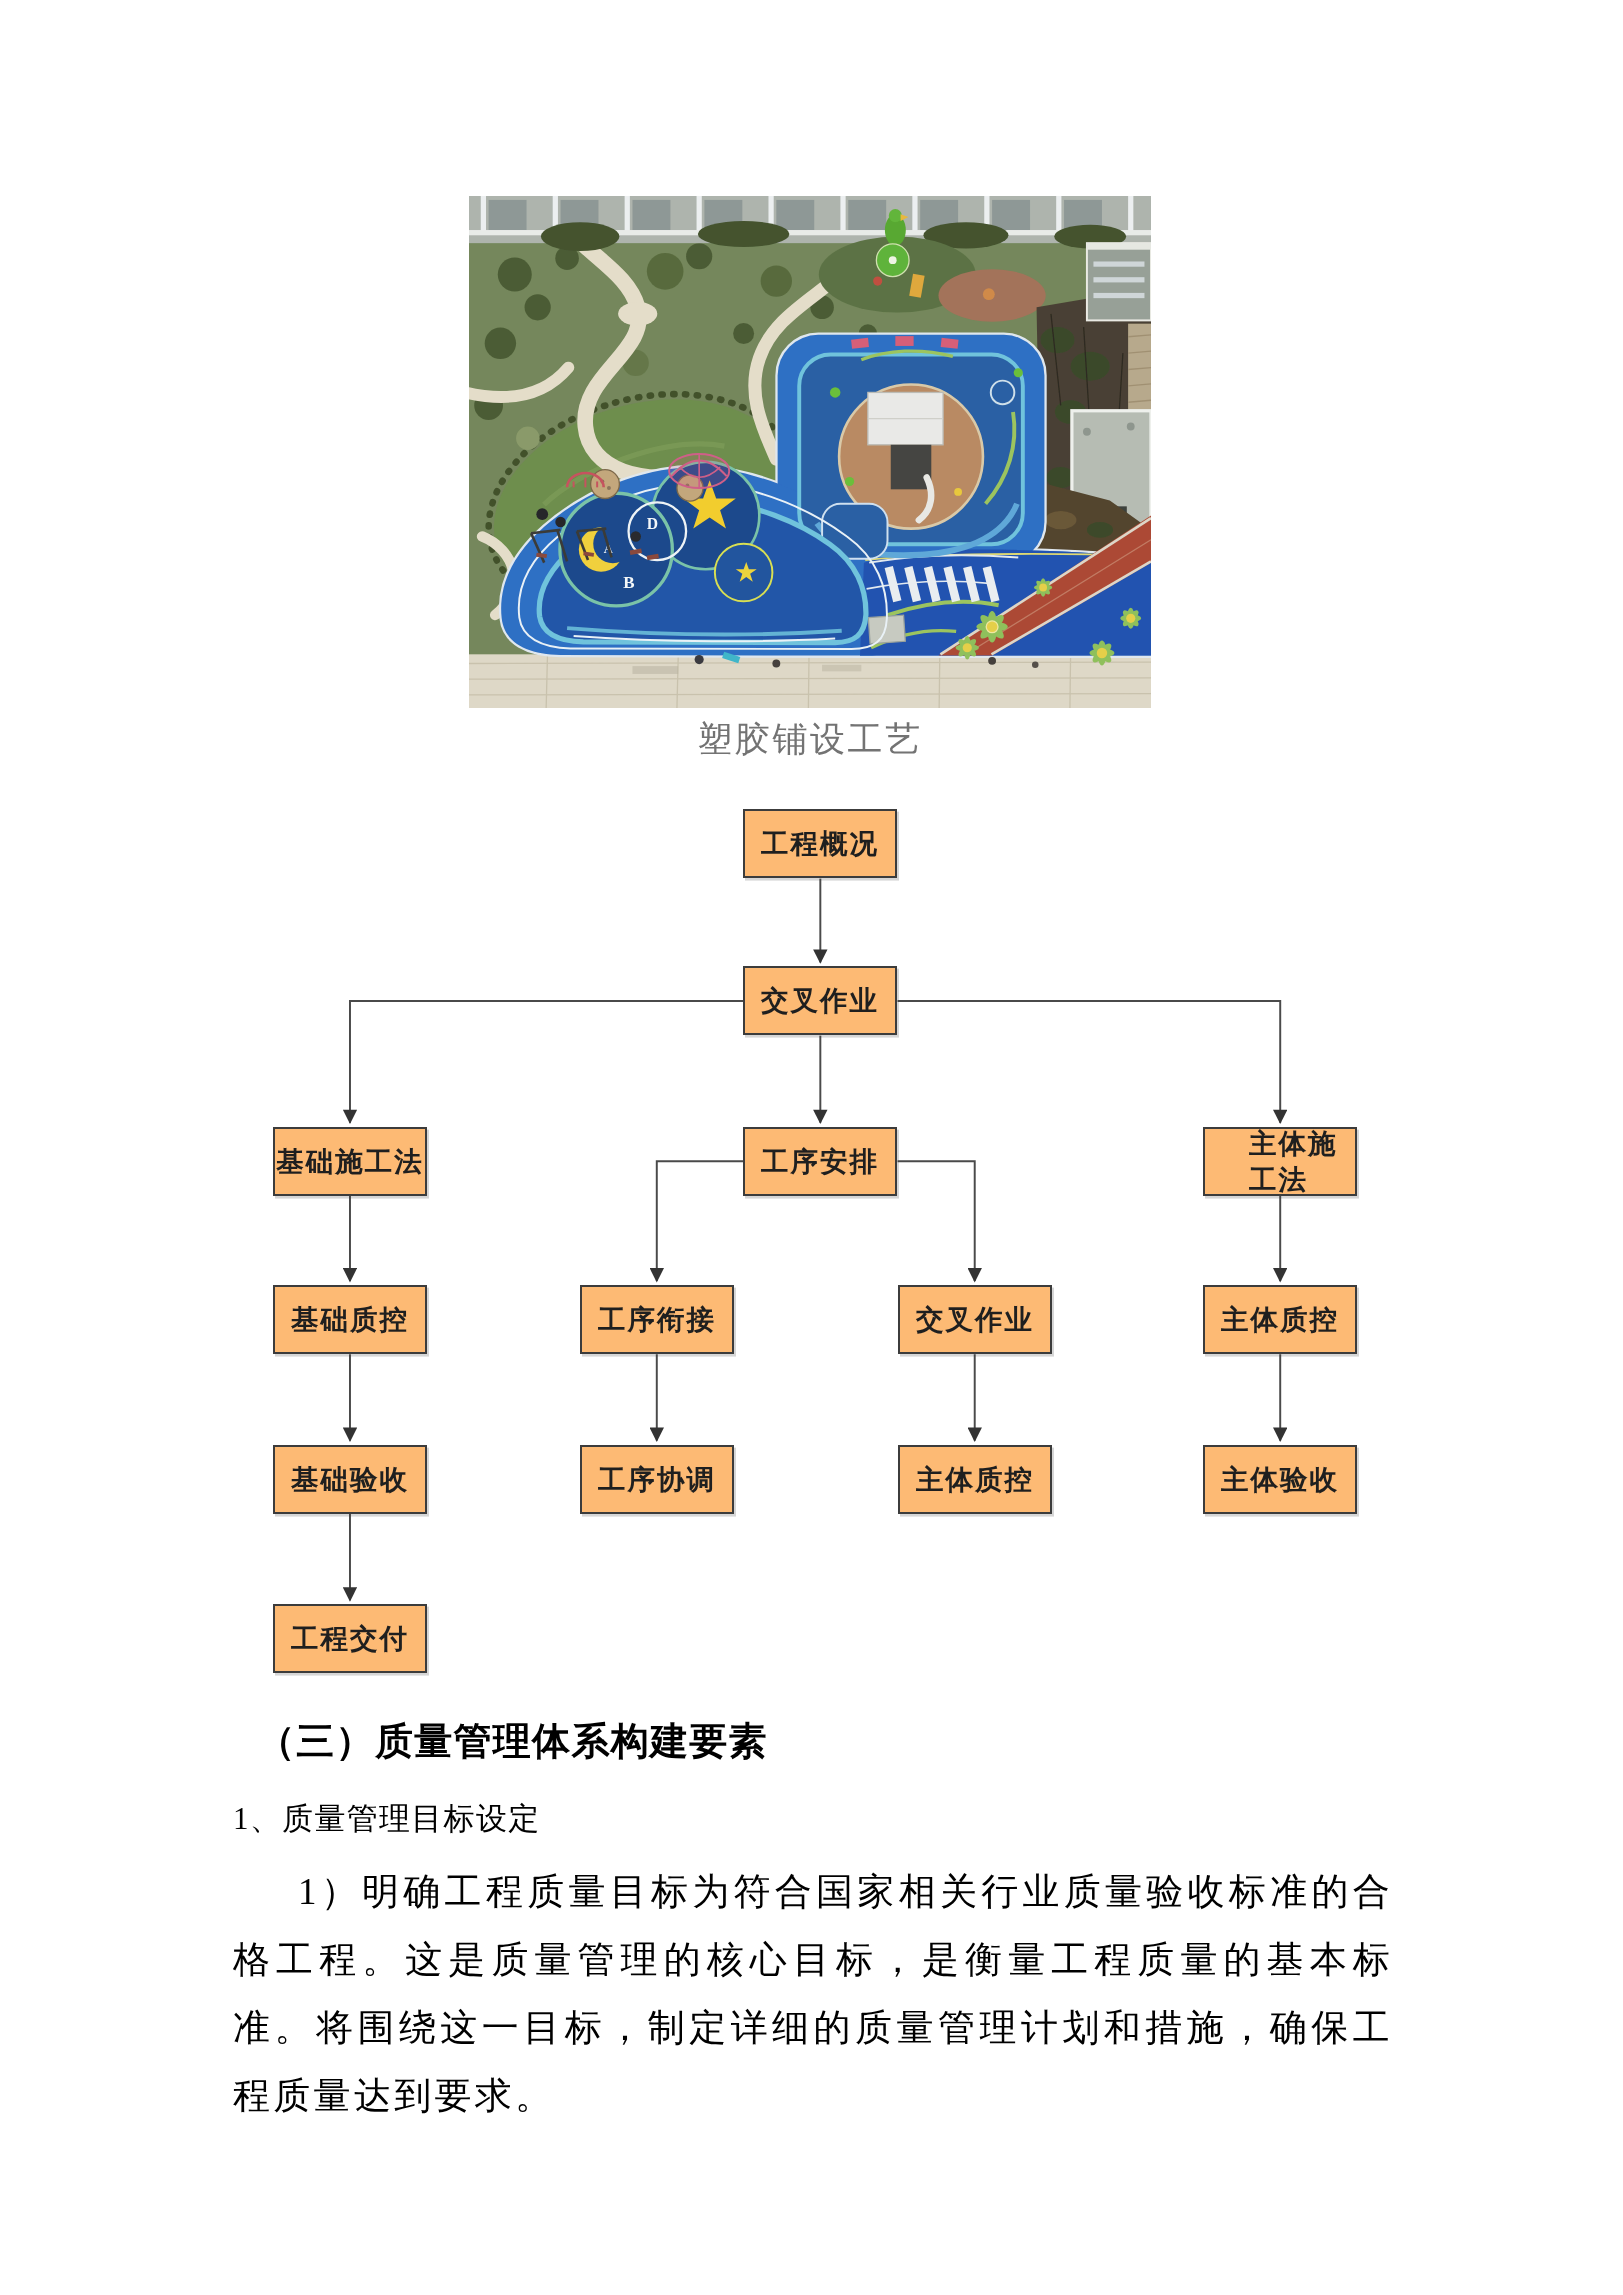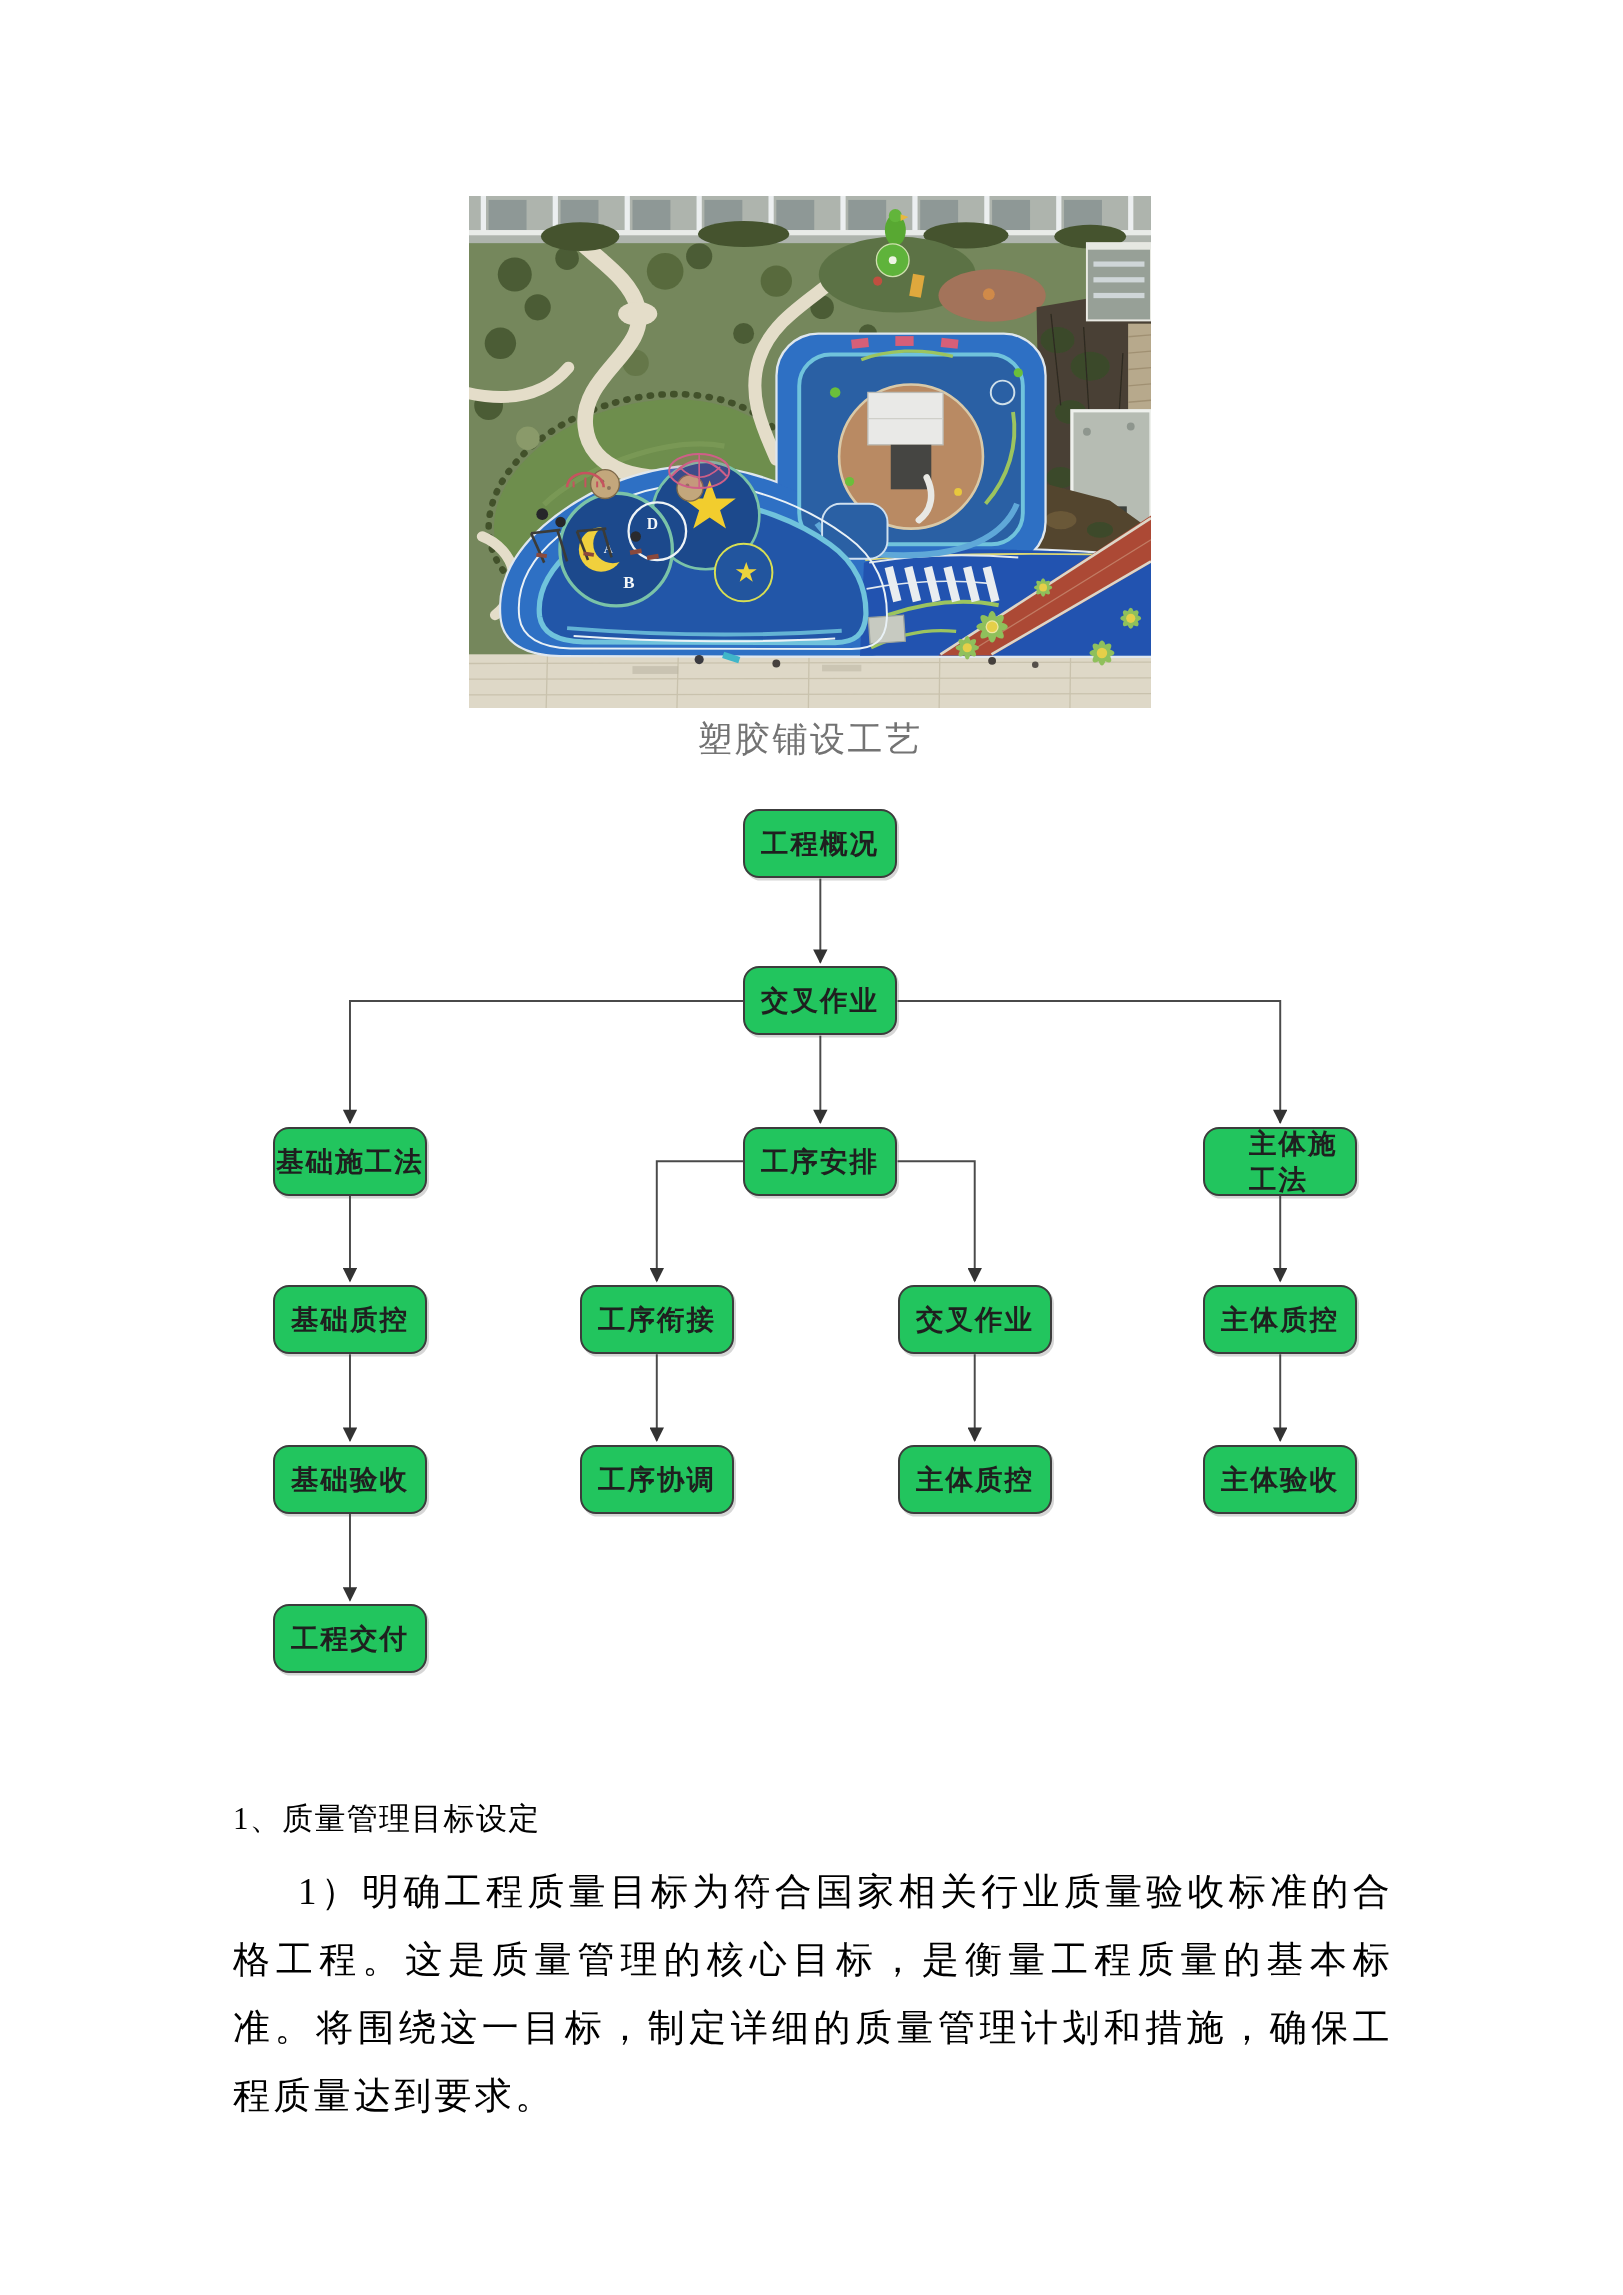--- a/index.html
+++ b/index.html
@@ -13,21 +13,21 @@
     margin:0 auto;
   }
   .photo-wrap{position:absolute;left:469px;top:196px;width:682px;height:512px;}
   .photo-wrap svg{display:block;width:682px;height:512px;}
   .caption{
     position:absolute;left:469px;top:716px;width:682px;
     text-align:center;font-size:35px;letter-spacing:2.6px;color:#737373;
   }
   .fc-box{
     position:absolute;width:154px;height:69px;box-sizing:border-box;
-    border:2.6px solid #3c3c3c;border-radius:16px;background:#22c55e;
+    border:2.6px solid #3c3c3c;border-radius:0;background:#fdba74;
     display:flex;align-items:center;justify-content:center;
     font-weight:700;font-size:27.5px;letter-spacing:2px;color:#1f1f1f;
     box-shadow:2px 2.6px 0 rgba(70,70,70,.22);
   }
   .connectors{position:absolute;left:0;top:0;width:1623px;height:2295px;pointer-events:none;}
   .sec-heading{
     position:absolute;left:257px;top:1716px;
     font-size:38px;font-weight:700;letter-spacing:1.3px;color:#000;
   }
   .sec-sub{
@@ -404,17 +404,18 @@
   <div class="fc-box" style="left:273px;top:1285px;">基础质控</div>
   <div class="fc-box" style="left:580px;top:1285px;">工序衔接</div>
   <div class="fc-box" style="left:898px;top:1285px;">交叉作业</div>
   <div class="fc-box" style="left:1203px;top:1285px;">主体质控</div>
   <div class="fc-box" style="left:273px;top:1445px;">基础验收</div>
   <div class="fc-box" style="left:580px;top:1445px;">工序协调</div>
   <div class="fc-box" style="left:898px;top:1445px;">主体质控</div>
   <div class="fc-box" style="left:1203px;top:1445px;">主体验收</div>
   <div class="fc-box" style="left:273px;top:1604px;">工程交付</div>
 
+  <div class="sec-heading">（三）质量管理体系构建要素</div>
   <div class="sec-sub">1、质量管理目标设定</div>
   <div class="sec-para">1）明确工程质量目标为符合国家相关行业质量验收标准的合格工程。这是质量管理的核心目标，是衡量工程质量的基本标准。将围绕这一目标，制定详细的质量管理计划和措施，确保工程质量达到要求。</div>
 
 </div>
 
 
 </body></html>

